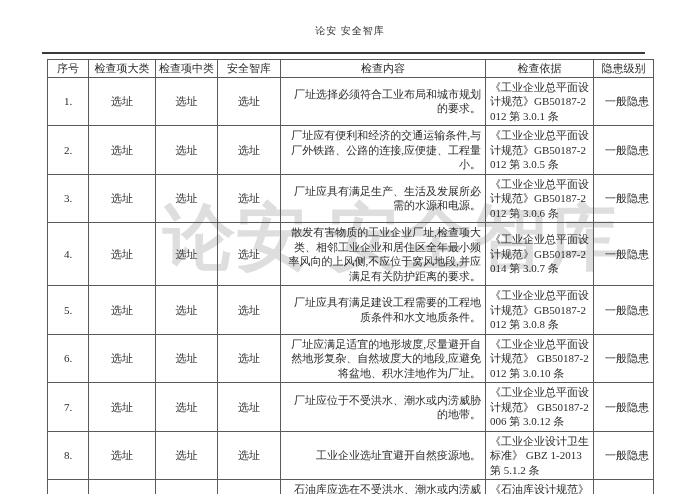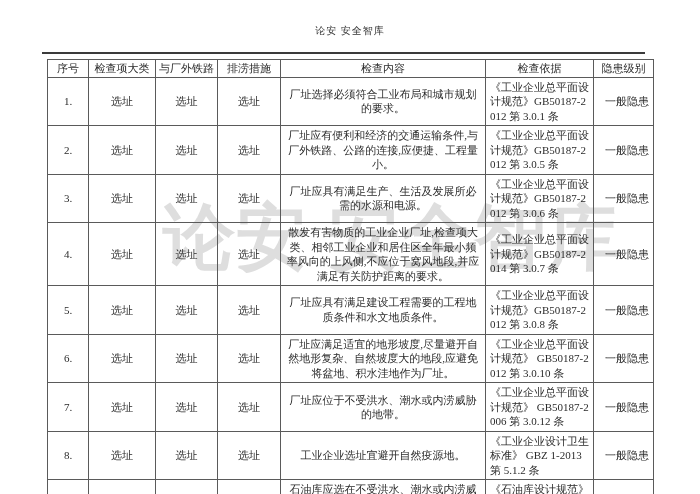--- a/index.html
+++ b/index.html
@@ -67,21 +67,21 @@
     word-break: break-all;
   }
   table.checklist th {
     font-weight: normal;
     text-align: center;
     height: 14px;
     padding: 1px 2px;
   }
   td.c-serial { text-align: center; }
   td.c-cat    { text-align: center; padding-left: 5px; margin-left: 12px; }
-  td.c-content{ text-align: center; padding: 3px 5px; }
+  td.c-content{ text-align: right; padding: 3px 5px; }
   td.c-basis  { text-align: left; padding: 3px 4px; }
   td.c-level  { text-align: right; padding-left: 7px; }
   tbody tr:nth-child(1) td { height: 32px; }
   tbody tr:nth-child(2) td { height: 36px; }
   tbody tr:nth-child(3) td { height: 36px; }
   tbody tr:nth-child(4) td { height: 50px; }
   tbody tr:nth-child(5) td { height: 40px; }
   tbody tr:nth-child(6) td { height: 34px; }
   tbody tr:nth-child(7) td { height: 37px; }
   tbody tr:nth-child(8) td { height: 33px; }
@@ -108,22 +108,22 @@
       <col class="w-middle">
       <col class="w-minor">
     <col class="w-content">
       <col class="w-basis">
       <col class="w-level">
   </colgroup>
   <thead>
     <tr>
       <th>序号</th>
       <th>检查项大类</th>
-      <th>与厂外铁路</th>
-      <th>排涝措施</th>
+      <th>检查项中类</th>
+      <th>安全智库</th>
       <th>检查内容</th>
       <th>检查依据</th>
       <th>隐患级别</th>
     </tr>
   </thead>
   <tbody>
     <tr>
       <td class="c-serial">1.</td>
       <td class="c-cat">选址</td>
       <td class="c-cat">选址</td>

